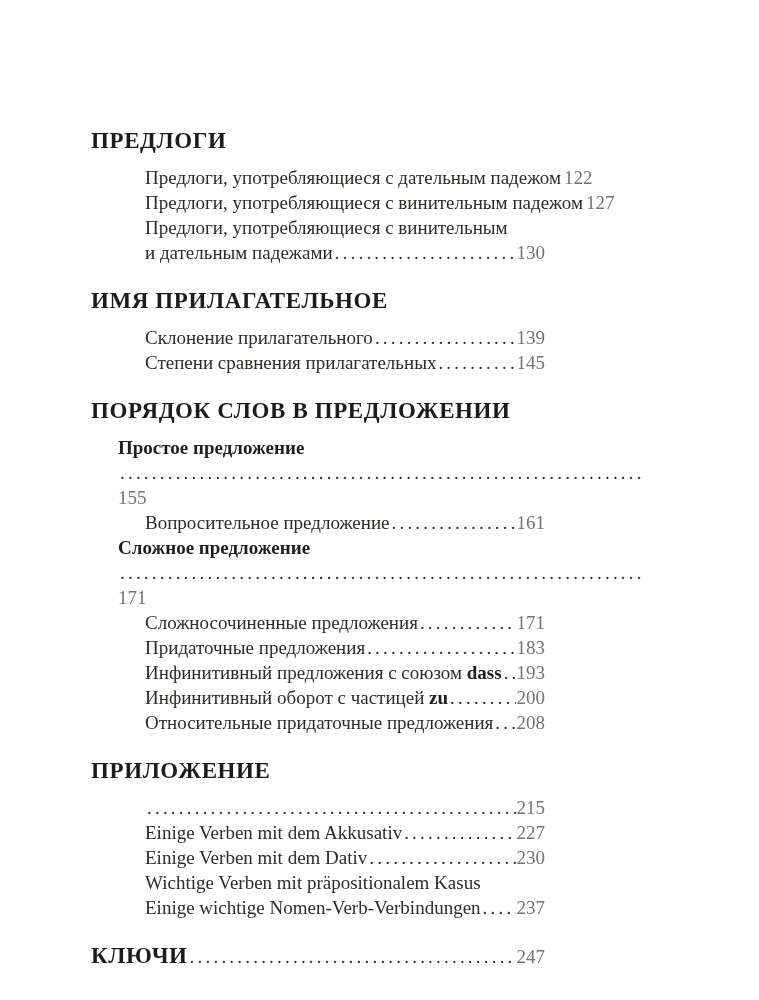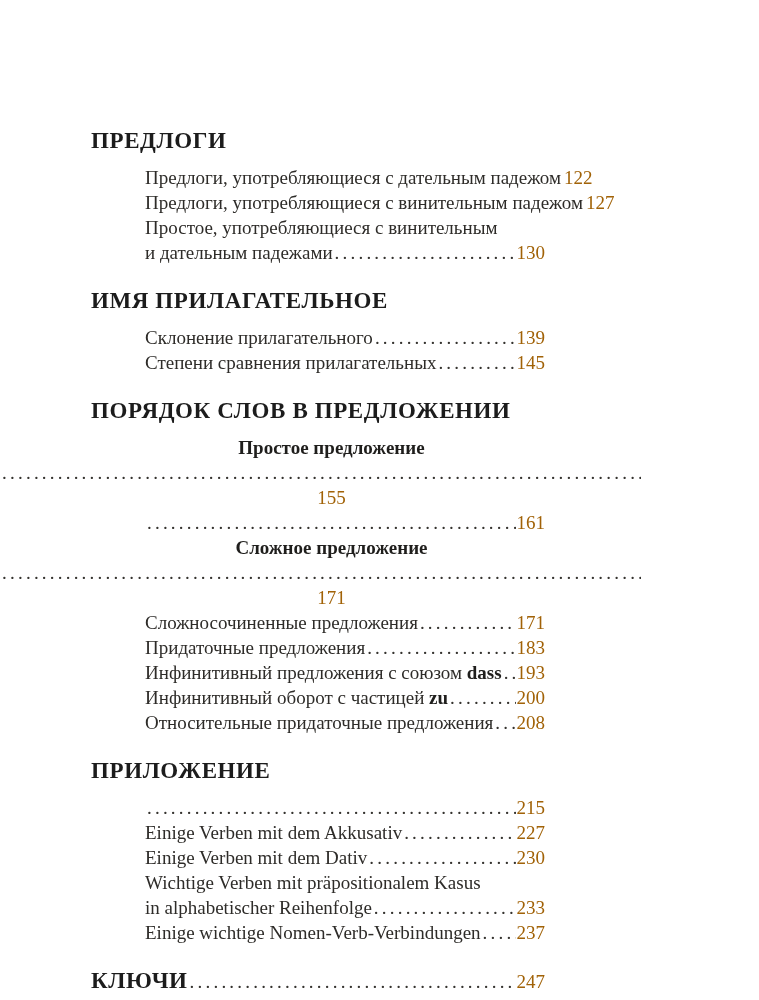--- a/index.html
+++ b/index.html
@@ -27,21 +27,21 @@
   .section-heading-label {
     font-size: 23px;
     line-height: 27px;
     font-weight: 700;
     letter-spacing: 0.6px;
     color: #1c1c1c;
     white-space: nowrap;
   }
   .toc-row {
     display: flex;
-    align-items: center;
+    align-items: flex-start;
     font-size: 19px;
     line-height: 25px;
   }
   .toc-row.normal   { padding-left: 54px; }
   .toc-row.emphasis { padding-left: 27px; flex-direction: column; }
   .toc-row.emphasis .toc-label { font-weight: 700; color: #1f1e1c; }
   .toc-label { white-space: nowrap; }
   .toc-label b { font-weight: 700; color: #1f1e1c; }
   .leader {
     flex: 1 1 auto;
@@ -53,21 +53,21 @@
   }
   .leader::after {
     content: "...................................................................................";
     letter-spacing: 3.2px;
     color: #35332f;
   }
   .page-num {
     white-space: nowrap;
     font-size: 19px;
     font-weight: 400;
-    color: #a16207;
+    color: #737373;
   }
 </style>
 </head>
 <body>
 
 <div class="page">
   <div id="toc-root">
   <div class="toc-section">
     <div class="section-heading-row no-page">
       <span class="section-heading-label">ПРЕДЛОГИ</span>
@@ -80,21 +80,21 @@
     <span class="page-num">122</span>
   </div>
 
   <div class="toc-row normal">
     <span class="toc-label"><span>Предлоги, употребляющиеся с винительным падежом</span><b></b></span>
     <span class="leader"></span>
     <span class="page-num">127</span>
   </div>
 
   <div class="toc-row normal no-page">
-    <span class="toc-label"><span>Простое, употребляющиеся с винительным</span><b></b></span>
+    <span class="toc-label"><span>Предлоги, употребляющиеся с винительным</span><b></b></span>
 
   </div>
 
   <div class="toc-row normal">
     <span class="toc-label"><span>и дательным падежами</span><b></b></span>
     <span class="leader"></span>
     <span class="page-num">130</span>
   </div>
 </div>
   </div>
@@ -125,20 +125,21 @@
 
     </div>
     <div class="entries">
   <div class="toc-row emphasis">
     <span class="toc-label"><span>Простое предложение</span><b></b></span>
     <span class="leader"></span>
     <span class="page-num">155</span>
   </div>
 
   <div class="toc-row normal">
+    <span class="toc-label"><span>Вопросительное предложение</span><b></b></span>
     <span class="leader"></span>
     <span class="page-num">161</span>
   </div>
 
   <div class="toc-row emphasis">
     <span class="toc-label"><span>Сложное предложение</span><b></b></span>
     <span class="leader"></span>
     <span class="page-num">171</span>
   </div>
 
@@ -196,25 +197,20 @@
     <span class="leader"></span>
     <span class="page-num">230</span>
   </div>
 
 
   <div class="toc-row normal no-page">
     <span class="toc-label"><span>Wichtige Verben mit präpositionalem Kasus</span><b></b></span>
 
   </div>
 
-  <div class="toc-row normal">
-    <span class="toc-label"><span>in alphabetischer Reihenfolge</span><b></b></span>
-    <span class="leader"></span>
-    <span class="page-num">233</span>
-  </div>
 
   <div class="toc-row normal">
     <span class="toc-label"><span>Einige wichtige Nomen-Verb-Verbindungen</span><b></b></span>
     <span class="leader"></span>
     <span class="page-num">237</span>
   </div>
 </div>
   </div>
 
   <div class="toc-section">

